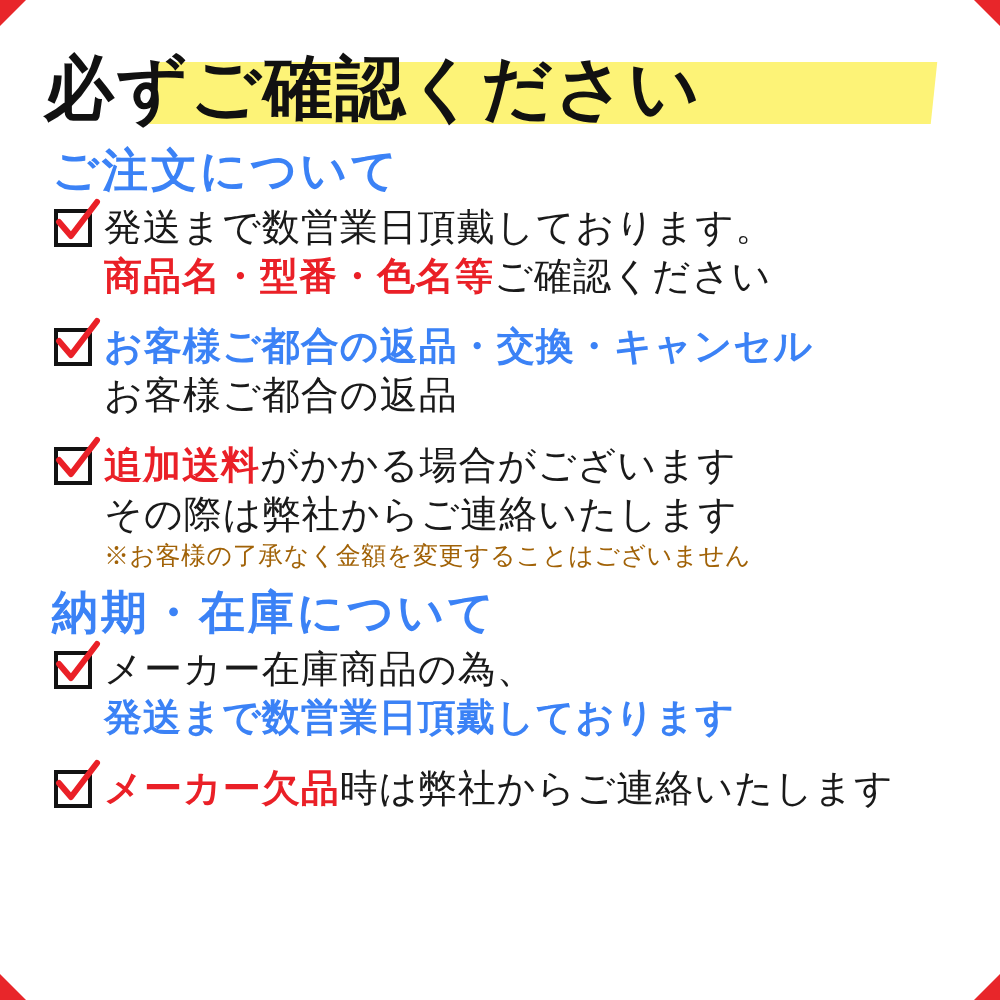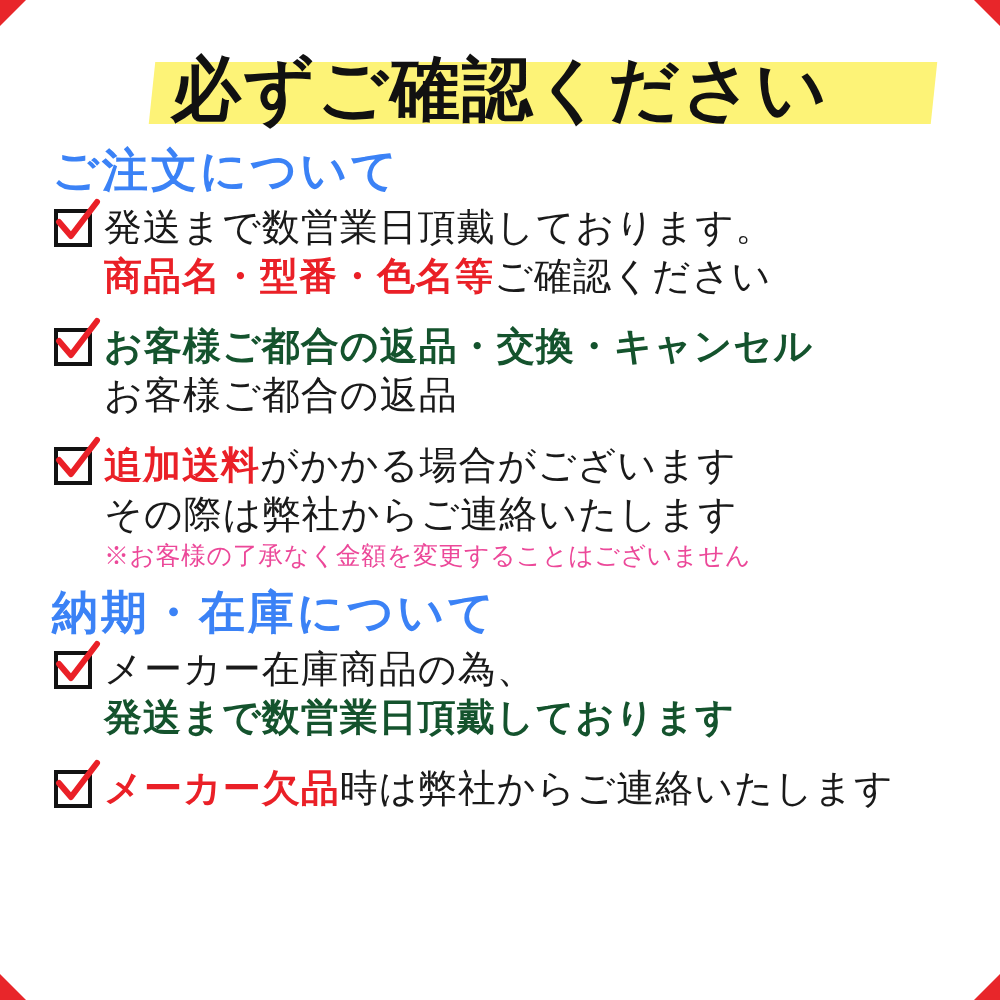--- a/index.html
+++ b/index.html
@@ -63,27 +63,27 @@
     width: 782px;
     height: 62px;
     background: #fdf377;
     transform: skewX(-6deg);
   }
   .title-text {
     position: absolute;
     left: 0;
     top: 14px;
     width: 100%;
-    text-align: center;
     font-size: 70px;
     font-weight: bold;
     color: #111111;
     letter-spacing: 2px;
     line-height: 1.1;
     white-space: nowrap;
+    font-family: Liberation Serif, serif;
   }
 
   .section-heading {
     font-size: 46px;
     font-weight: bold;
     color: #3b82f6;
     letter-spacing: 3px;
     margin: 8px 0 6px 8px;
     line-height: 1.15;
   }
@@ -125,30 +125,30 @@
     min-width: 0;
   }
   .line {
     font-size: 38px;
     line-height: 1.28;
     color: #1a1a1a;
     letter-spacing: 1px;
     white-space: nowrap;
   }
   .line.bold-red {
-    color: #14532d;
+    color: #3b82f6;
     font-weight: bold;
   }
   .red {
     color: #ea2027;
     font-weight: bold;
   }
   .note {
     font-size: 25px;
-    color: #ec4899;
+    color: #a16207;
     letter-spacing: 0.5px;
     margin-top: 4px;
     white-space: nowrap;
   }
 </style>
 </head>
 <body>
 
 <div class="corner corner-tl"></div>
 <div class="corner corner-tr"></div>

